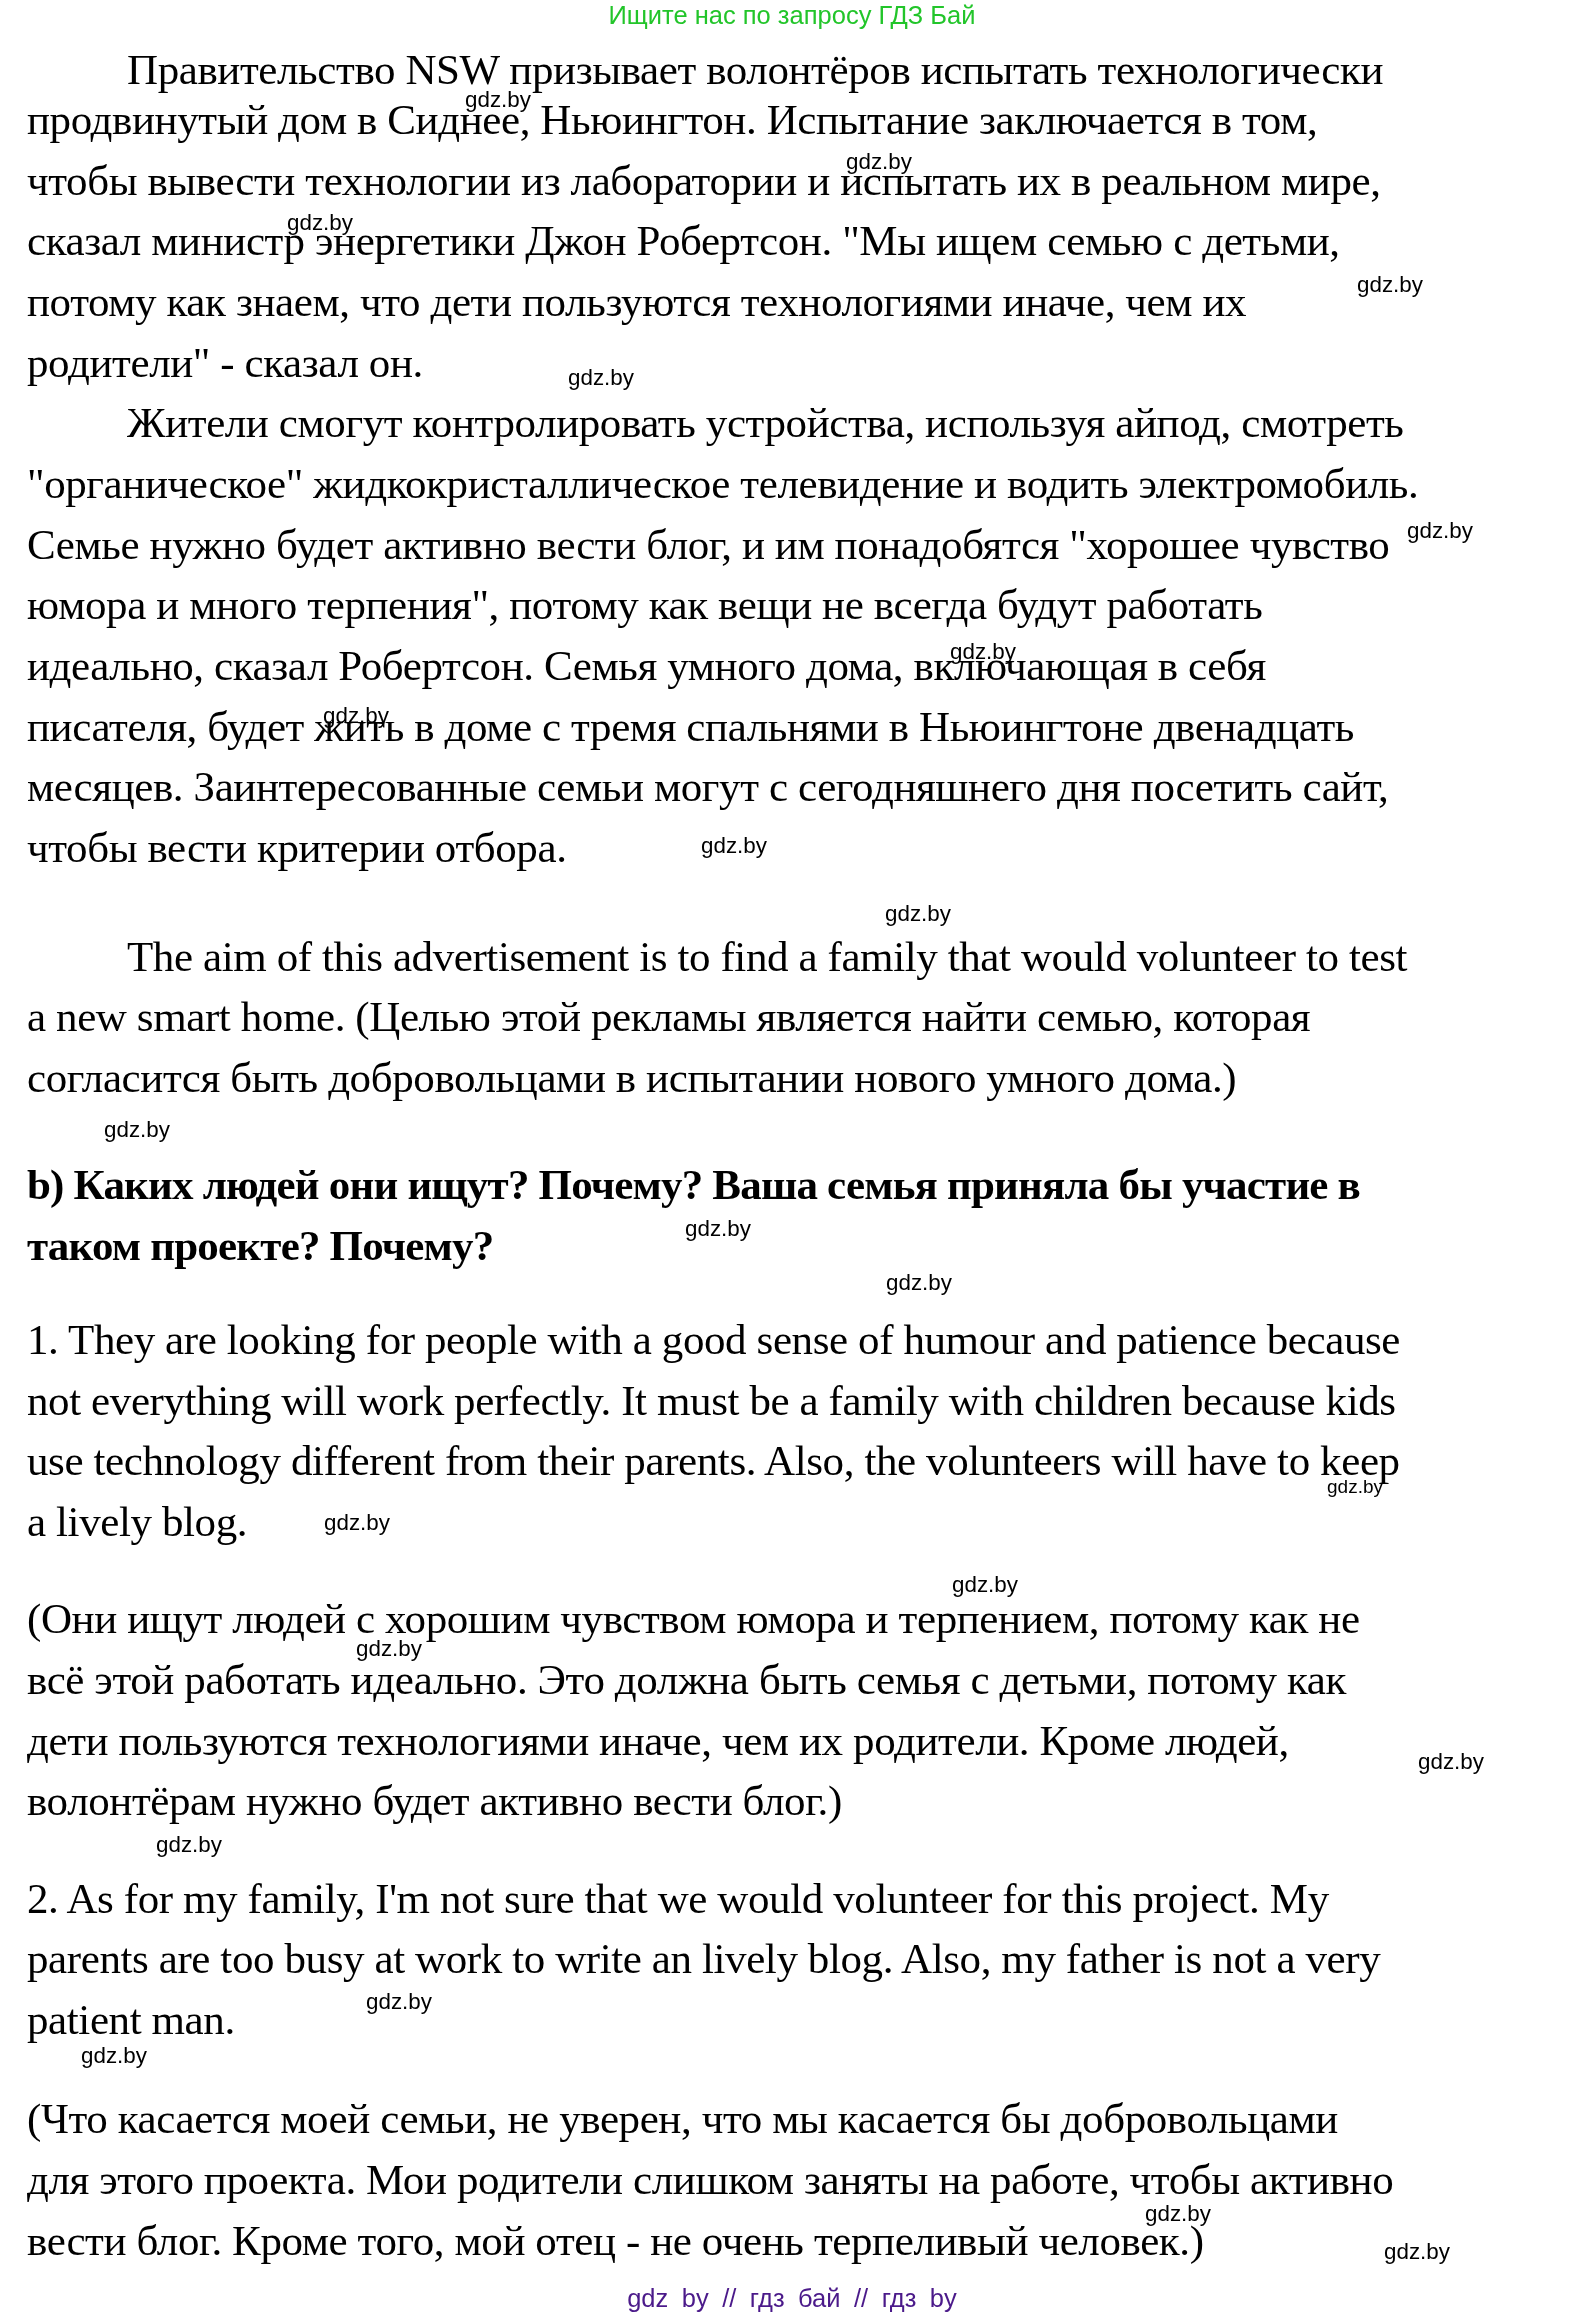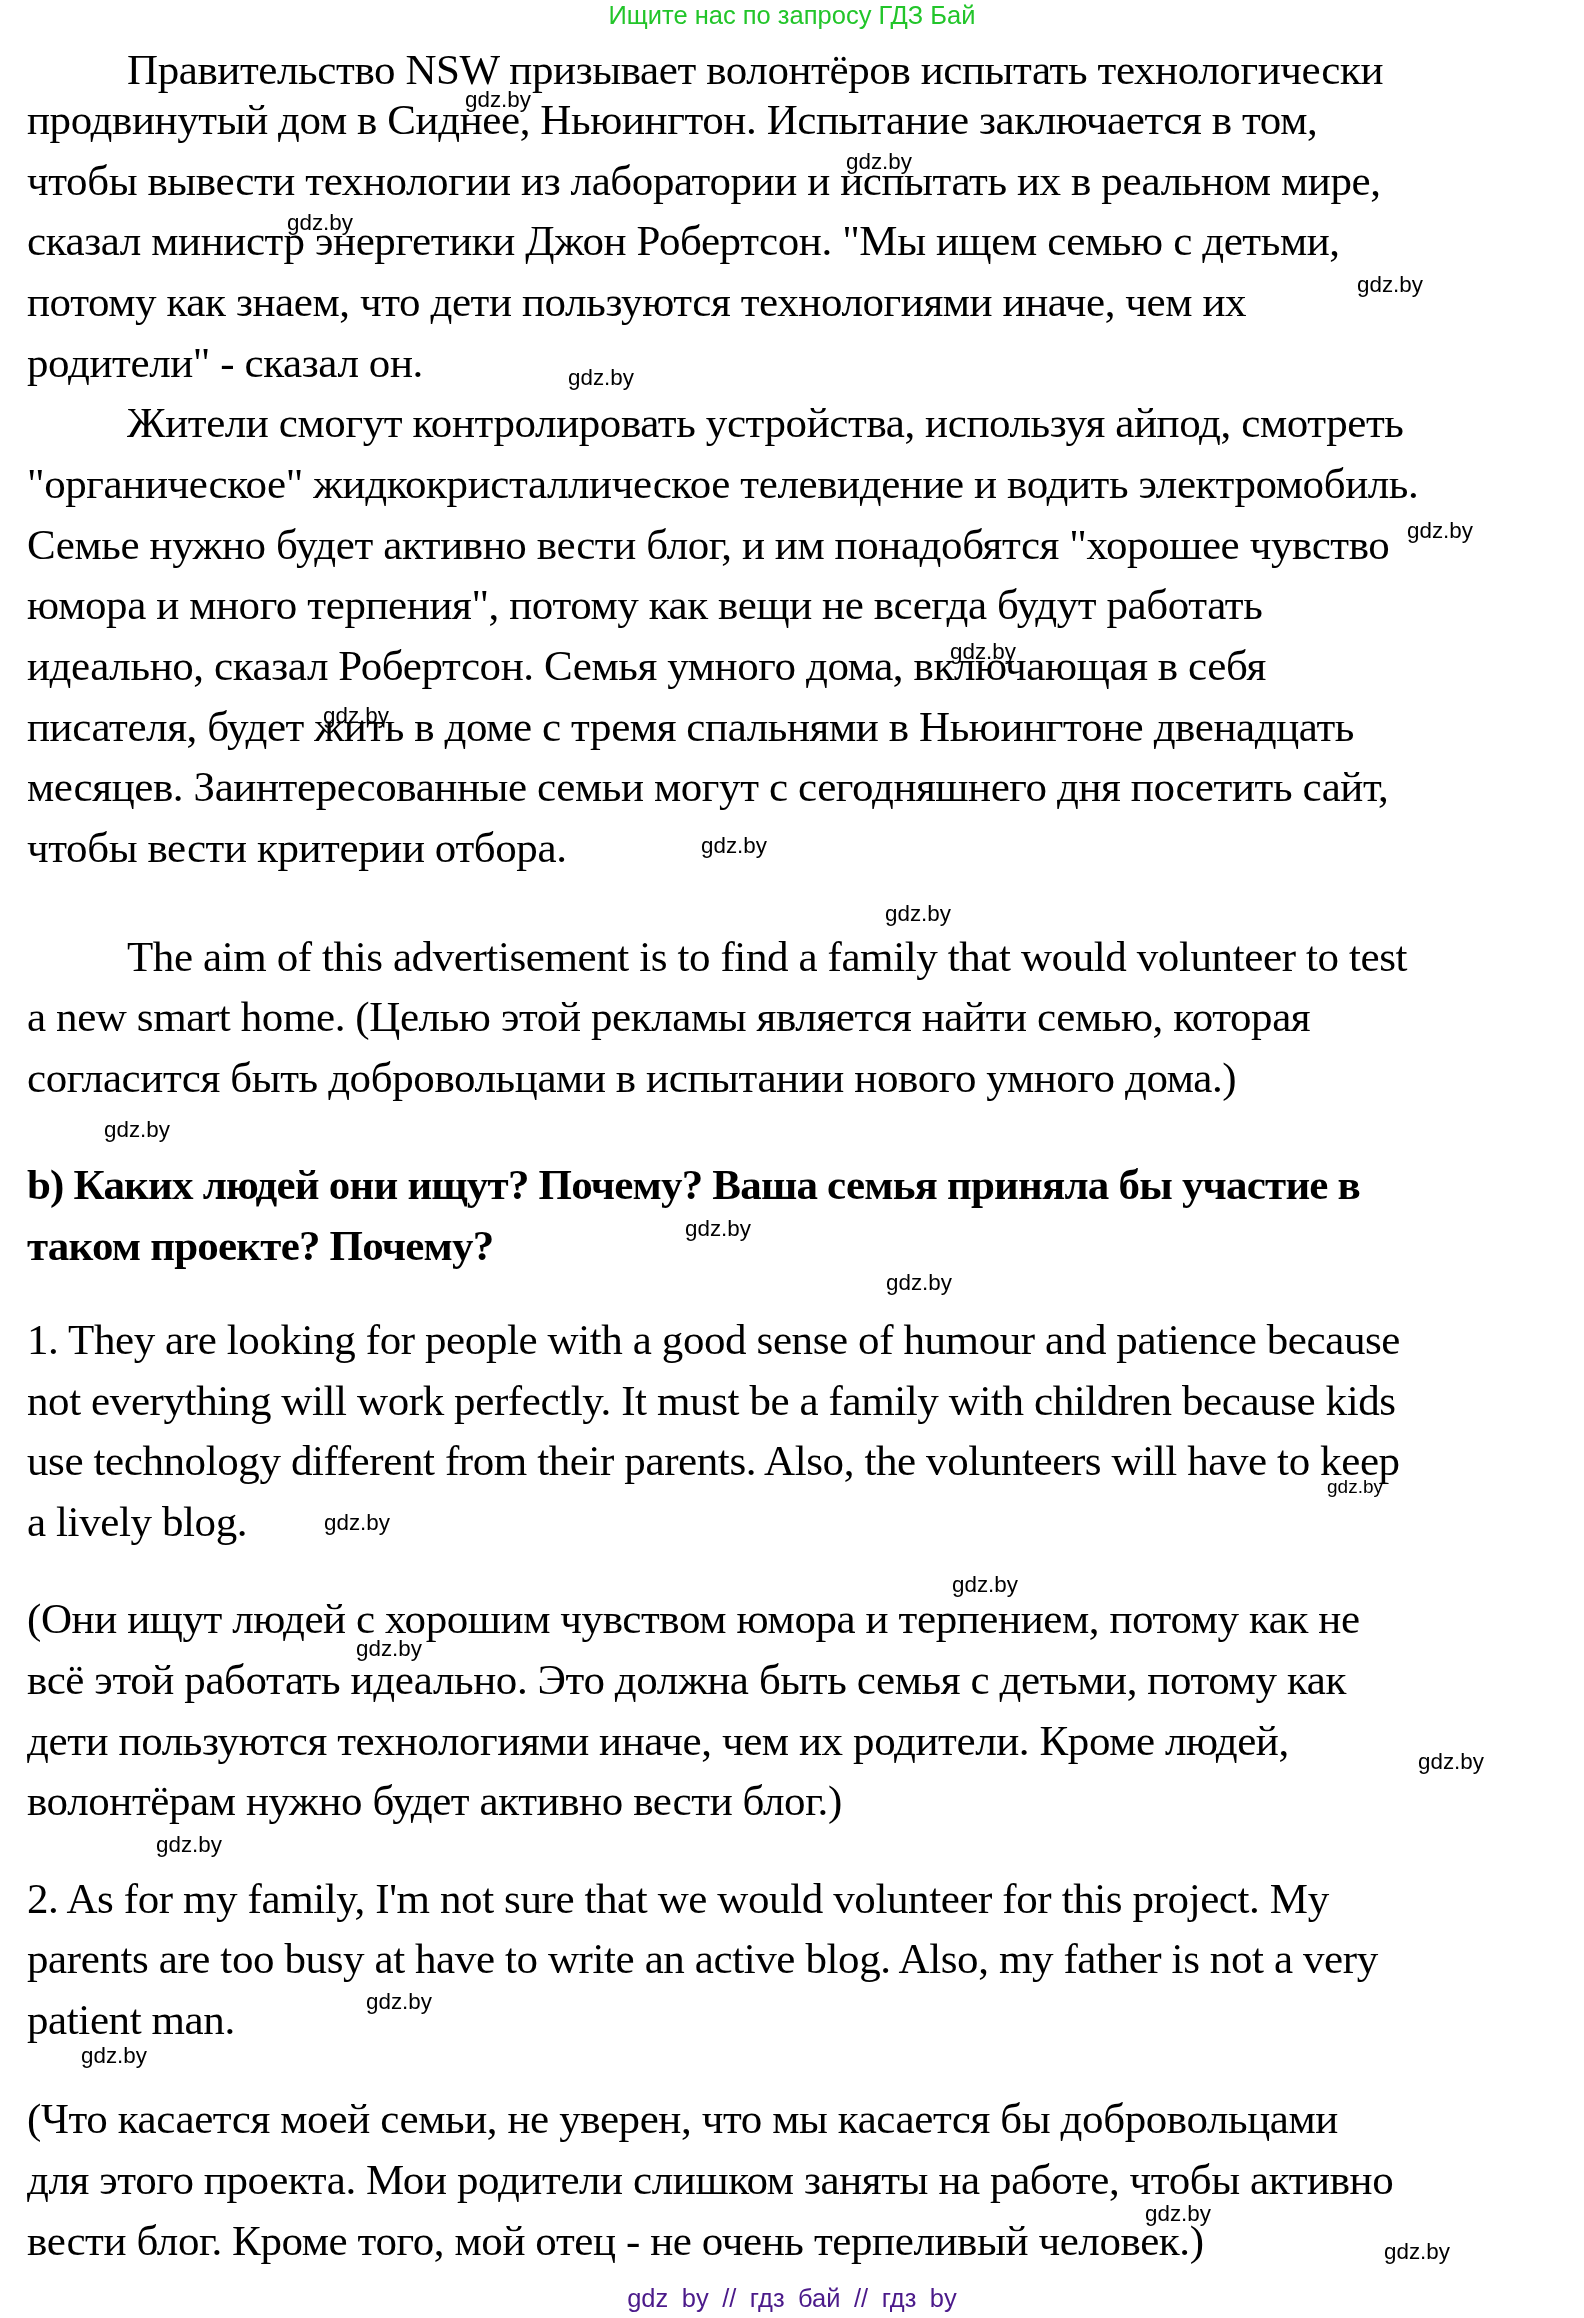--- a/index.html
+++ b/index.html
@@ -61,21 +61,21 @@
   <div class="line" style="top:1337px">not everything will work perfectly. It must be a family with children because kids</div>
   <div class="line" style="top:1397px">use technology different from their parents. Also, the volunteers will have to keep</div>
   <div class="line" style="top:1458px">a lively blog.</div>
 
   <div class="line" style="top:1555px">(Они ищут людей с хорошим чувством юмора и терпением, потому как не</div>
   <div class="line" style="top:1616px">всё этой работать идеально. Это должна быть семья с детьми, потому как</div>
   <div class="line" style="top:1677px">дети пользуются технологиями иначе, чем их родители. Кроме людей,</div>
   <div class="line" style="top:1737px">волонтёрам нужно будет активно вести блог.)</div>
 
   <div class="line" style="top:1835px">2. As for my family, I'm not sure that we would volunteer for this project. My</div>
-  <div class="line" style="top:1895px">parents are too busy at have to write an active blog. Also, my father is not a very</div>
+  <div class="line" style="top:1895px">parents are too busy at work to write an lively blog. Also, my father is not a very</div>
   <div class="line" style="top:1956px">patient man.</div>
 
   <div class="line" style="top:2055px">(Что касается моей семьи, не уверен, что мы касается бы добровольцами</div>
   <div class="line" style="top:2116px">для этого проекта. Мои родители слишком заняты на работе, чтобы активно</div>
   <div class="line" style="top:2177px">вести блог. Кроме того, мой отец - не очень терпеливый человек.)</div>
 </div>
 
 <div class="wm" style="left:465px;top:88px">gdz.by</div>
 <div class="wm" style="left:846px;top:150px">gdz.by</div>
 <div class="wm" style="left:287px;top:211px">gdz.by</div>

